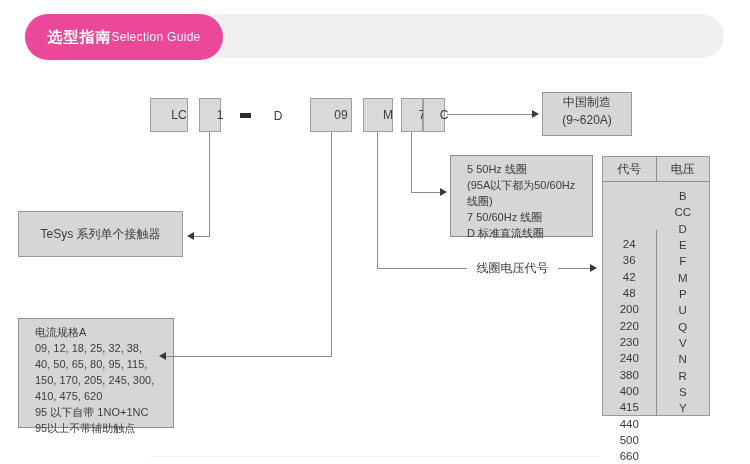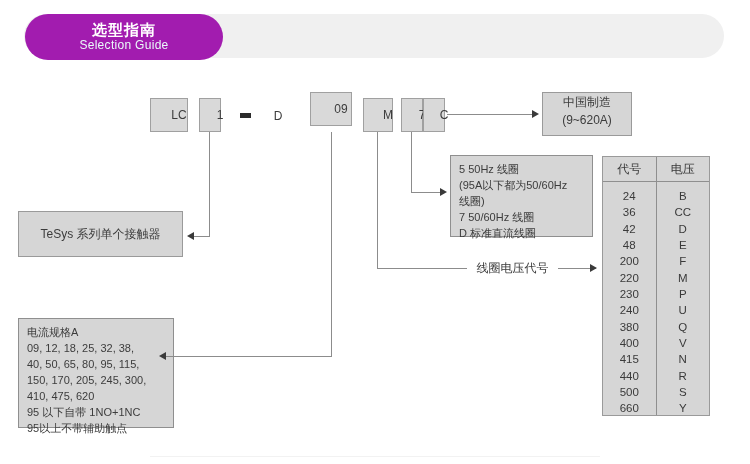--- a/index.html
+++ b/index.html
@@ -26,24 +26,24 @@
     position: absolute;
     left: 24px; top: 0;
     width: 700px; height: 44px;
     background: #f0f0f0;
     border-radius: 22px;
   }
   .header-pill {
     position: absolute;
     left: 25px; top: 0;
     width: 198px; height: 46px;
-    background: #a21caf;
+    background: #ec4899;
     border-radius: 23px;
     display: flex;
-    flex-direction: column;
+    flex-direction: row;
     align-items: center;
     justify-content: center;
     line-height: 1.05;
   }
   .header-cn {
     color: #ffffff;
     font-size: 15px;
     font-weight: bold;
     letter-spacing: 1px;
   }
@@ -78,21 +78,21 @@
     display: flex;
     align-items: center;
     justify-content: center;
   }
   .dash-mark {
     position: absolute;
     background: #2b2b2b;
   }
 
   .text-box {
-    padding: 6px 8px;
+    padding: 6px 16px;
     font-size: 11px;
     line-height: 1.45;
     background: #d6d6d6;
     border: 1px solid #8f8f8f;
     white-space: pre-line;
   }
   .center-box {
     display: flex;
     flex-direction: column;
     align-items: center;
@@ -146,21 +146,21 @@
   }
   .vcol {
     flex: 1;
     padding-top: 6px;
     display: flex;
     flex-direction: column;
     align-items: center;
     font-size: 11.5px;
     line-height: 1.42;
   }
-  .vcol:first-child { border-right: 1px solid #8f8f8f; }
+  .vcol:first-child { border-right: 1px solid #8f8f8f; margin-top: 48px; }
 
   .footer-rule {
     position: absolute;
     left: 150px; top: 456px;
     width: 450px; height: 1px;
     background: #f2f2f2;
   }
 </style>
 </head>
 <body>
@@ -174,21 +174,21 @@
 </div>
 
 <div class="box code-box" style="left:150px;  top:98px;  width:38px; height:34px;">LC</div>
 
 <div class="box code-box" style="left:199px; top:98px;  width:22px; height:34px;">1</div>
 
 <div class="dash-mark" style="left:240px; top:113px; width:11px; height:5px;"></div>
 
 <div class="plain-label" style="left:268px; top:106px; width:20px; height:20px;">D</div>
 
-<div class="box code-box" style="left:310px; top:92px;  width:42px; height:34px;">09</div>
+<div class="box code-box" style="left:310px; top:98px;  width:42px; height:34px;">09</div>
 
 <div class="box code-box" style="left:363px; top:98px;  width:30px; height:34px;">M</div>
 
 <div class="box code-box" style="left:401px; top:98px;  width:20px; height:34px;">7</div>
 
 <div class="box code-box" style="left:423px; top:98px;  width:22px; height:34px;">C</div>
 
 <div class="box center-box" style="left:542px; top:92px; width:90px; height:44px;">
   <div>中国制造</div>
   <div>(9~620A)</div>

